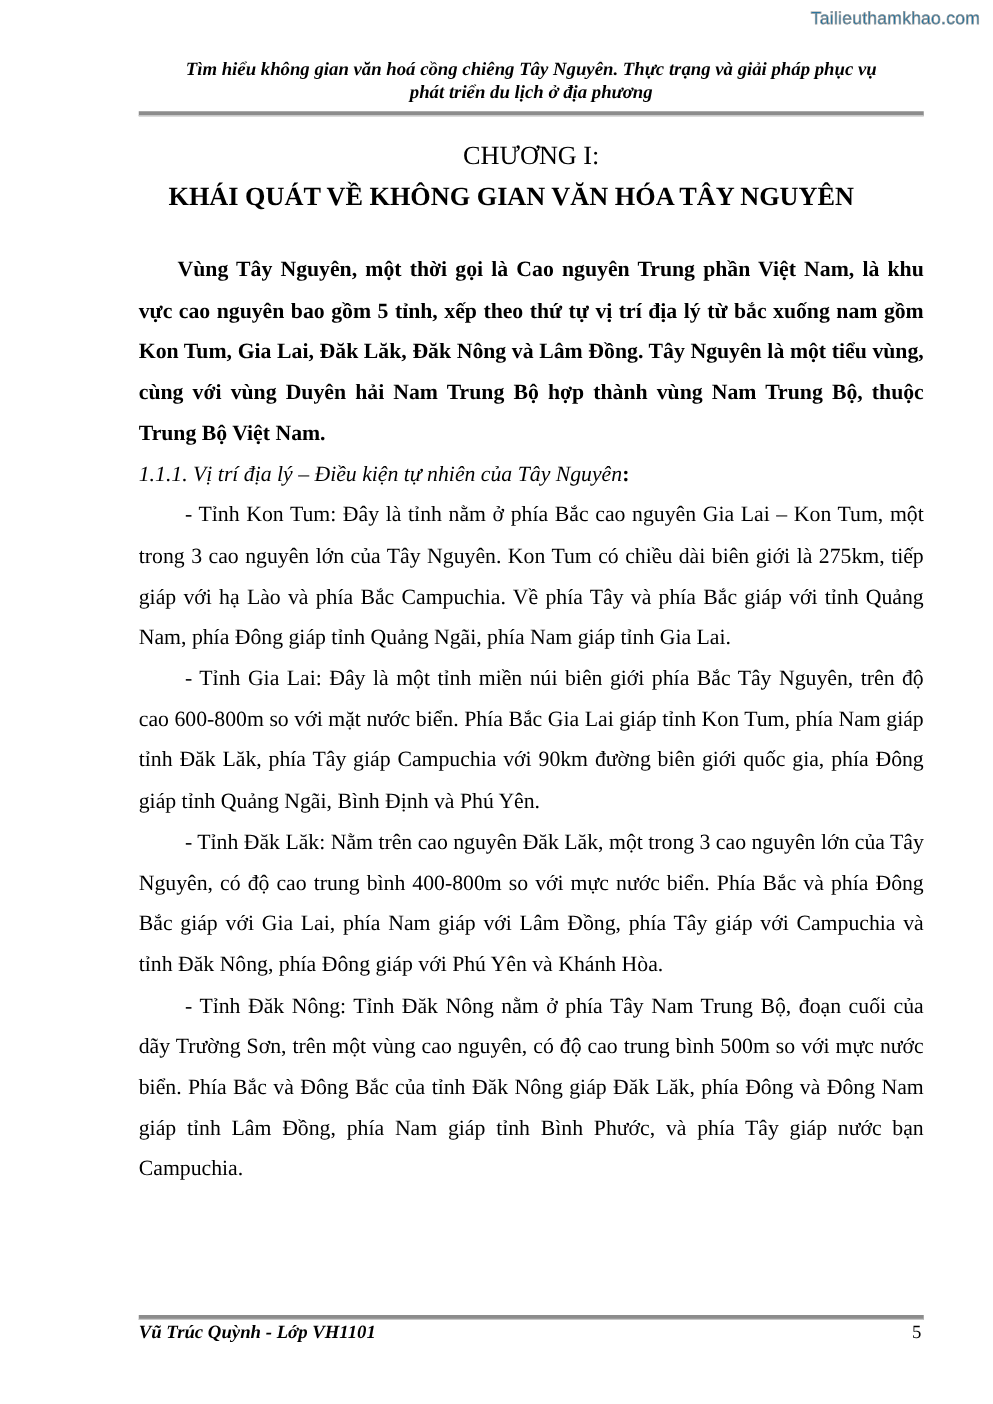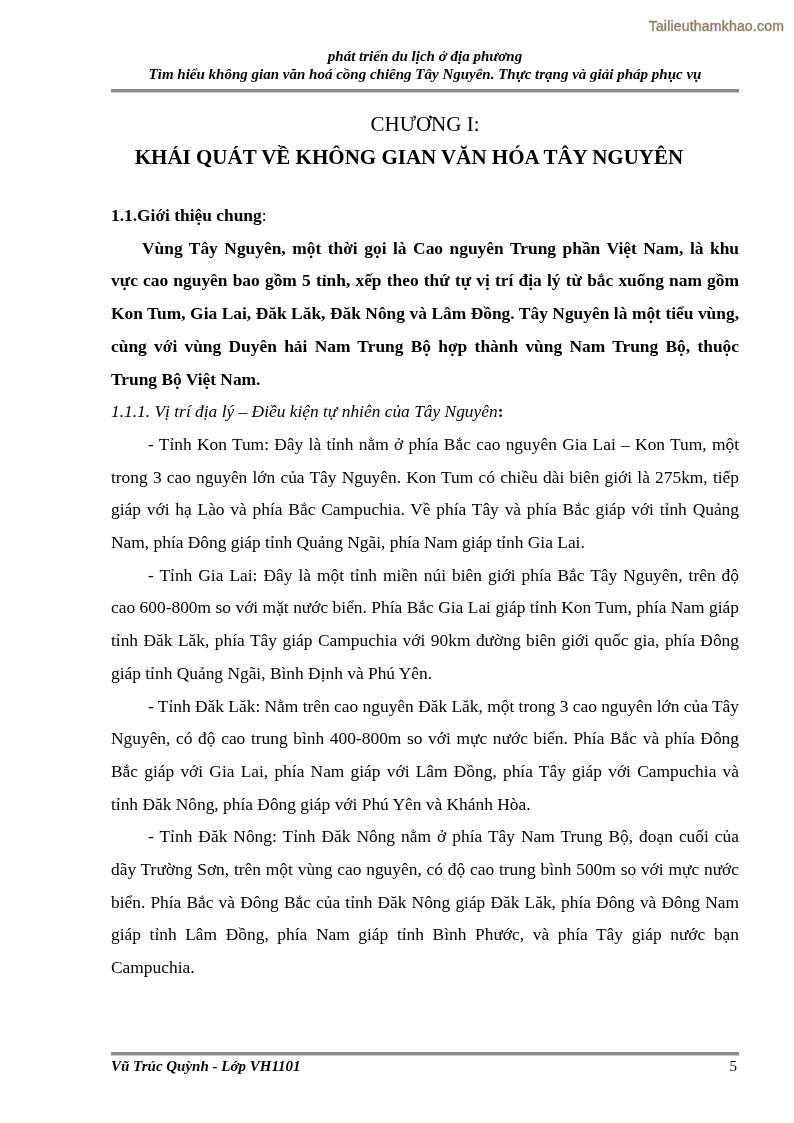--- a/index.html
+++ b/index.html
@@ -1,19 +1,19 @@
 <!DOCTYPE html>
 <html><head>
 <meta charset="utf-8">
 <style>
   html, body { margin: 0; padding: 0; background: #ffffff; }
   body { width: 794px; height: 1123px; position: relative; overflow: hidden;
          font-family: "Liberation Serif", "DejaVu Serif", serif; color: #000; }
-  .watermark { position: absolute; top: 18px; right: 10px; font-family: "Liberation Sans", sans-serif;
-               font-size: 14px; color: #a16207; -webkit-text-stroke: 0.6px #9a9a9a; letter-spacing: 0.2px; }
+  .watermark { position: absolute; top: 6px; right: 10px; font-family: "Liberation Sans", sans-serif;
+               font-size: 14px; color: #0369a1; -webkit-text-stroke: 0.6px #9a9a9a; letter-spacing: 0.2px; }
   .running-header { position: absolute; top: 47px; left: 111px; width: 628px; text-align: center;
                     font-style: italic; font-weight: bold; font-size: 15px; line-height: 18px; }
   .header-rule { position: absolute; top: 89px; left: 111px; width: 628px; height: 3px;
                  background: #8c8c8c; border-bottom: 1px solid #c8c8c8; }
   .chapter-no { position: absolute; top: 112px; left: 111px; width: 628px; text-align: center;
                 font-weight: normal; font-size: 21px; line-height: 24px; }
   .chapter-title { position: absolute; top: 145px; left: 95px; width: 628px; text-align: center;
                    font-weight: bold; font-size: 21px; line-height: 24px; white-space: nowrap; }
   .content { position: absolute; top: 199px; left: 111px; width: 628px; font-size: 17.4px; line-height: 32.7px; }
   .content p { margin: 0; text-align: justify; }
@@ -25,30 +25,29 @@
                  background: #8c8c8c; border-bottom: 1px solid #c8c8c8; }
   .footer-author { position: absolute; top: 1058px; left: 111px; font-style: italic; font-weight: bold; font-size: 15px; }
   .page-number { position: absolute; top: 1058px; right: 57px; font-size: 15px; }
 </style>
 </head>
 <body>
 
 <div class="watermark">Tailieuthamkhao.com</div>
 
 <div class="running-header">
+  <div>Tìm hiểu không gian văn hoá cồng chiêng Tây Nguyên. Thực trạng và giải pháp phục vụ</div>
   <div>phát triển du lịch ở địa phương</div>
-  <div>Tìm hiểu không gian văn hoá cồng chiêng Tây Nguyên. Thực trạng và giải pháp phục vụ</div>
 </div>
 <div class="header-rule"></div>
 
 <div class="chapter-no">CHƯƠNG I:</div>
 <div class="chapter-title">KHÁI QUÁT VỀ KHÔNG GIAN VĂN HÓA TÂY NGUYÊN</div>
 
 <div class="content">
-  <p><span class="h2">1.1.Giới thiệu chung</span><span>:</span></p>
   <p class="indent1">Vùng Tây Nguyên, một thời gọi là Cao nguyên Trung phần Việt Nam, là khu vực cao nguyên bao gồm 5 tỉnh, xếp theo thứ tự vị trí địa lý từ bắc xuống nam gồm Kon Tum, Gia Lai, Đăk Lăk, Đăk Nông và Lâm Đồng. Tây Nguyên là một tiểu vùng, cùng với vùng Duyên hải Nam Trung Bộ hợp thành vùng Nam Trung Bộ, thuộc Trung Bộ Việt Nam.</p>
   <p><span class="h3">1.1.1. Vị trí địa lý – Điều kiện tự nhiên của Tây Nguyên</span><span class="h2">:</span></p>
   <p class="indent2">- Tỉnh Kon Tum: Đây là tỉnh nằm ở phía Bắc cao nguyên Gia Lai – Kon Tum, một trong 3 cao nguyên lớn của Tây Nguyên. Kon Tum có chiều dài biên giới là 275km, tiếp giáp với hạ Lào và phía Bắc Campuchia. Về phía Tây và phía Bắc giáp với tỉnh Quảng Nam, phía Đông giáp tỉnh Quảng Ngãi, phía Nam giáp tỉnh Gia Lai.</p>
   <p class="indent2">- Tỉnh Gia Lai: Đây là một tỉnh miền núi biên giới phía Bắc Tây Nguyên, trên độ cao 600-800m so với mặt nước biển. Phía Bắc Gia Lai giáp tỉnh Kon Tum, phía Nam giáp tỉnh Đăk Lăk, phía Tây giáp Campuchia với 90km đường biên giới quốc gia, phía Đông giáp tỉnh Quảng Ngãi, Bình Định và Phú Yên.</p>
   <p class="indent2">- Tỉnh Đăk Lăk: Nằm trên cao nguyên Đăk Lăk, một trong 3 cao nguyên lớn của Tây Nguyên, có độ cao trung bình 400-800m so với mực nước biển. Phía Bắc và phía Đông Bắc giáp với Gia Lai, phía Nam giáp với Lâm Đồng, phía Tây giáp với Campuchia và tỉnh Đăk Nông, phía Đông giáp với Phú Yên và Khánh Hòa.</p>
   <p class="indent2">- Tỉnh Đăk Nông: Tỉnh Đăk Nông nằm ở phía Tây Nam Trung Bộ, đoạn cuối của dãy Trường Sơn, trên một vùng cao nguyên, có độ cao trung bình 500m so với mực nước biển. Phía Bắc và Đông Bắc của tỉnh Đăk Nông giáp Đăk Lăk, phía Đông và Đông Nam giáp tỉnh Lâm Đồng, phía Nam giáp tỉnh Bình Phước, và phía Tây giáp nước bạn Campuchia.</p>
 </div>
 
 <div class="footer-rule"></div>
 <div class="footer-author">Vũ Trúc Quỳnh - Lớp VH1101</div>

